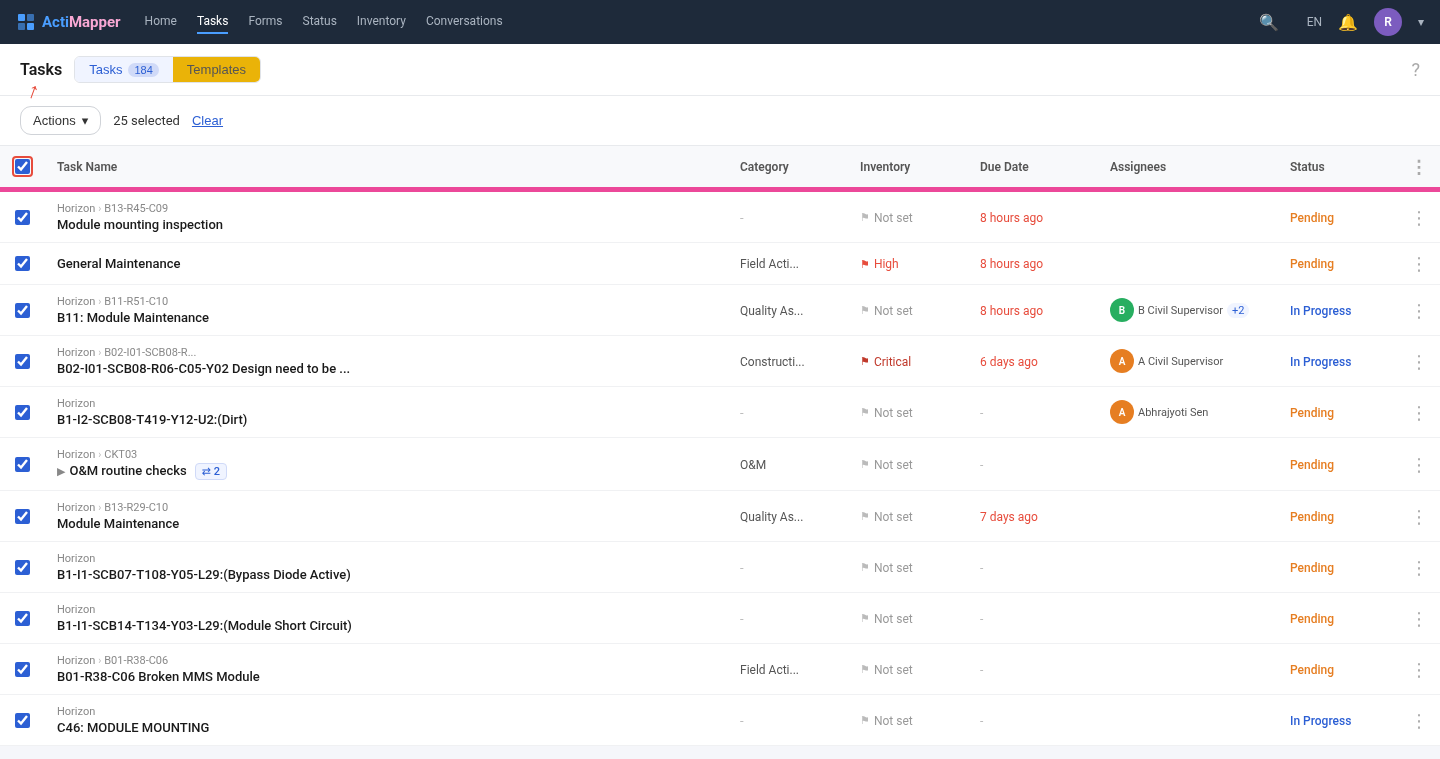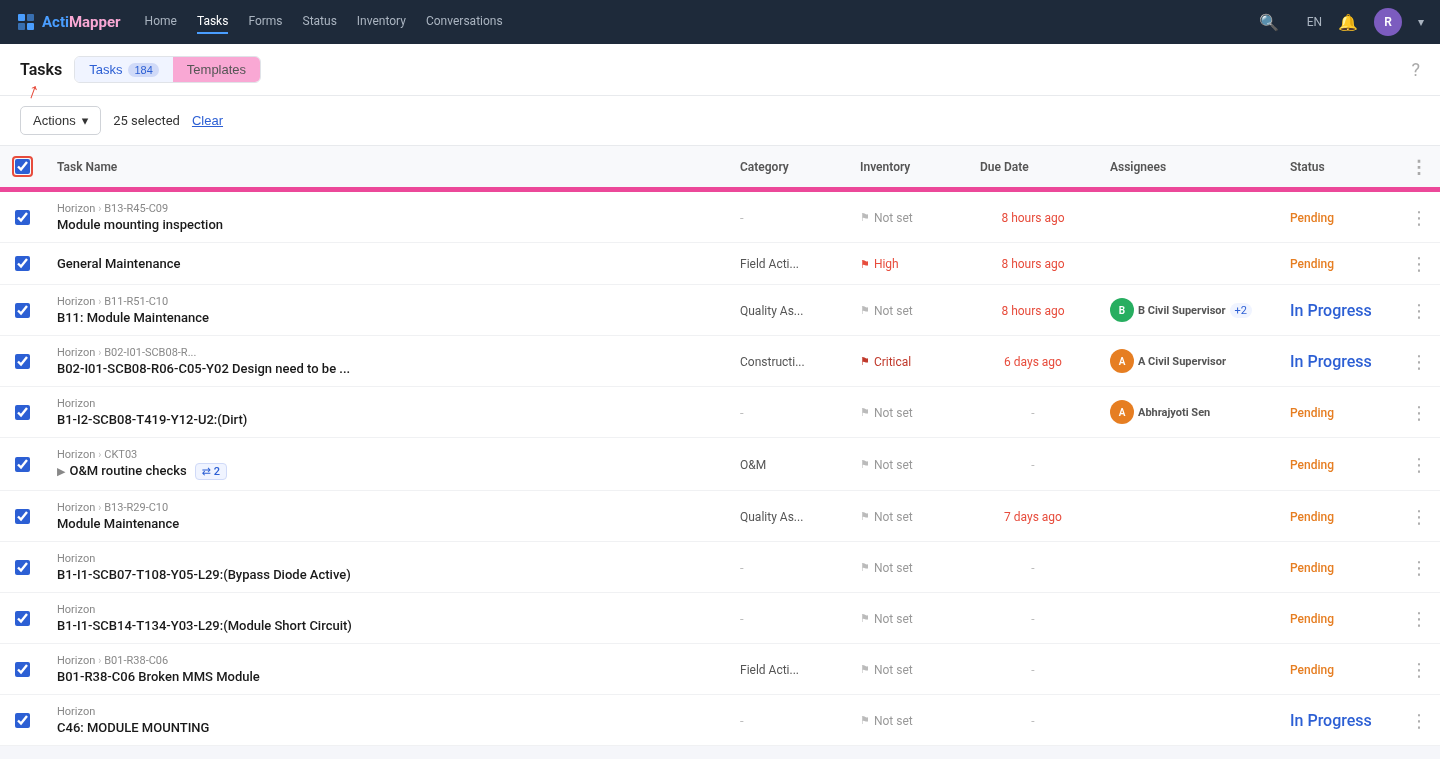--- a/index.html
+++ b/index.html
@@ -94,21 +94,21 @@
     .tab-group {
       display: flex;
       border: 1px solid #e0e3e8;
       border-radius: 6px;
       overflow: hidden;
     }
     .tab-btn {
       padding: 5px 14px;
       font-size: 13px;
       cursor: pointer;
-      background: #f9a8d4;
+      background: #eab308;
       border: none;
       color: #555;
       display: flex;
       align-items: center;
       gap: 6px;
     }
     .tab-btn.active {
       background: #f0f4ff;
       color: #2c5fd4;
       font-weight: 500;
@@ -139,21 +139,21 @@
       gap: 12px;
       border-bottom: 1px solid #e8eaed;
     }
     .actions-btn {
       display: flex;
       align-items: flex-end;
       gap: 6px;
       padding: 6px 12px;
       background: white;
       border: 1px solid #d0d3d8;
-      border-radius: 5px;
+      border-radius: 11px;
       cursor: pointer;
       font-size: 13px;
       font-weight: 500;
       color: #333;
     }
     .selected-count {
       font-size: 13px;
       color: #333;
     }
     .clear-btn {
@@ -205,21 +205,21 @@
       vertical-align: middle;
     }
 
     .th-checkbox {
       width: 40px;
       text-align: center;
     }
     .col-taskname { min-width: 320px; }
     .col-category { width: 120px; }
     .col-priority { width: 120px; }
-    .col-duedate { width: 130px; text-align: center; }
+    .col-duedate { width: 130px; }
     .col-assignees { width: 180px; }
     .col-status { width: 120px; }
     .col-actions { width: 40px; }
 
     
     .cb-wrap {
       display: flex;
       align-items: center;
       justify-content: center;
     }
@@ -289,21 +289,21 @@
     
     .due-overdue { color: #e74c3c; font-size: 12px; }
     .due-dash { color: #bbb; font-size: 12px; }
 
     
     .category-text { font-size: 12px; color: #555; }
     .category-dash { color: #bbb; }
 
     
     .status-pending { color: #e67e22; font-size: 12px; font-weight: 500; }
-    .status-inprogress { color: #2c5fd4; font-size: 16px; font-weight: 500; }
+    .status-inprogress { color: #2c5fd4; font-size: 12px; font-weight: 500; }
 
     
     .assignees-cell {
       display: flex;
       align-items: center;
       gap: 4px;
     }
     .assignee-avatar {
       width: 24px;
       height: 24px;
@@ -311,21 +311,20 @@
       display: flex;
       align-items: center;
       justify-content: center;
       color: white;
       font-size: 10px;
       font-weight: 600;
     }
     .assignee-name {
       font-size: 11px;
       color: #555;
-      font-weight: bold;
     }
     .assignee-more {
       font-size: 11px;
       color: #2c5fd4;
       background: #f0f4ff;
       border-radius: 10px;
       padding: 1px 5px;
     }
 
     

